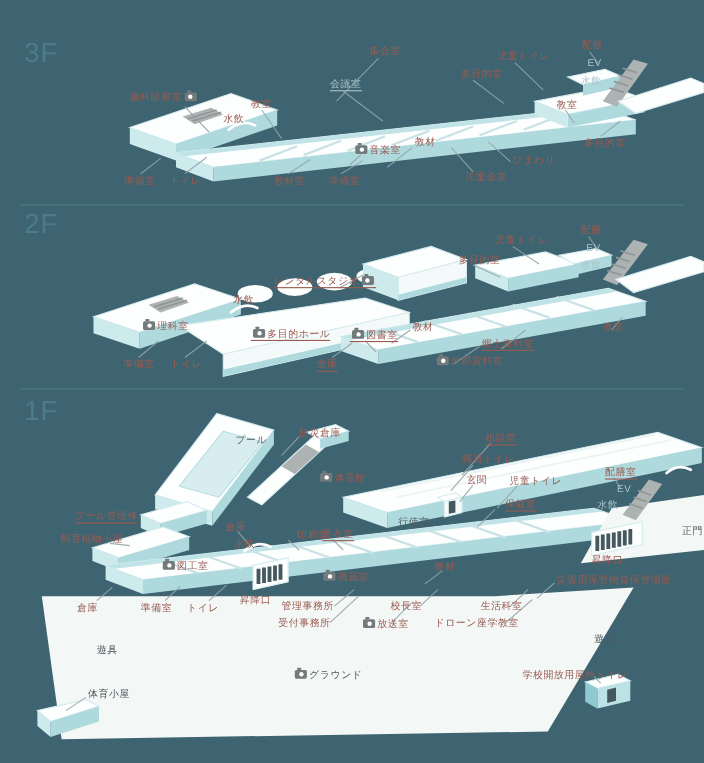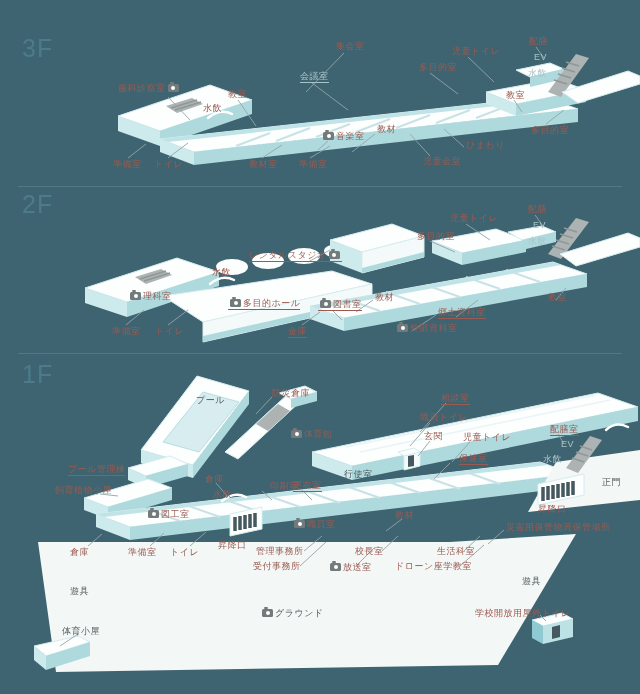--- a/index.html
+++ b/index.html
@@ -18,21 +18,21 @@
   .hallf{fill:#f4fafa;stroke:#d8eef0;stroke-width:1;}
   .basin{fill:#d8edef;stroke:#b7dfe3;stroke-width:1;}
   .ground{fill:#f3f7f6;}
   .win{stroke:#46585f;stroke-width:3.5;}
   .door{fill:#46585f;}
   .arc{stroke:#ffffff;stroke-width:2.5;fill:none;stroke-linecap:round;}
   .floor-title{position:absolute;font-size:25px;letter-spacing:1px;color:#4c7b89;}
   .map-label{position:absolute;font-size:9px;line-height:1;letter-spacing:.5px;white-space:nowrap;}
   .map-label.red{color:#9a5a50;}
   .map-label.light{color:#a9c4c9;}
-  .map-label.gray{color:#4f5b5e;}
+  .map-label.gray{color:#4f5b5e;padding-left:18px;}
   .map-label.u{border-bottom:1px solid currentColor;padding-bottom:1px;}
   .divider{position:absolute;left:18px;width:604px;height:1px;background:#4e7a86;}
   .cam{display:inline-block;width:11px;height:8px;background:#737a7b;border-radius:1.5px;position:relative;vertical-align:-1px;margin:0 2px;}
   .cam::before{content:'';position:absolute;left:3.5px;top:2px;width:4px;height:4px;border-radius:50%;background:#fff;}
   .cam::after{content:'';position:absolute;left:2px;top:-2px;width:4px;height:2px;background:#737a7b;border-radius:1px;}
   .leader{stroke:#94a4a8;stroke-width:1;opacity:.9;}
 </style>
 </head>
 <body>
 
@@ -333,21 +333,21 @@
       <span class="map-label red" style="left: 128px; top: 548px;"><span>準備室</span></span>
       <span class="map-label red" style="left: 170px; top: 548px;"><span>トイレ</span></span>
       <span class="map-label red" style="left: 218px; top: 541px;"><span>昇降口</span></span>
       <span class="map-label red" style="left: 256px; top: 547px;"><span>管理事務所</span></span>
       <span class="map-label red" style="left: 253px; top: 562px;"><span>受付事務所</span></span>
       <span class="map-label red" style="left: 328px; top: 563px;"><span class="cam"></span><span>放送室</span></span>
       <span class="map-label red" style="left: 355px; top: 547px;"><span>校長室</span></span>
       <span class="map-label red" style="left: 437px; top: 547px;"><span>生活科室</span></span>
       <span class="map-label red" style="left: 395px; top: 562px;"><span>ドローン座学教室</span></span>
       <span class="map-label gray" style="left: 70px; top: 587px;"><span>遊具</span></span>
-      <span class="map-label gray" style="left: 260px; top: 609px;"><span class="cam"></span><span>グラウンド</span></span>
+      <span class="map-label gray" style="left: 248px; top: 609px;"><span class="cam"></span><span>グラウンド</span></span>
       <span class="map-label gray" style="left: 62px; top: 627px;"><span>体育小屋</span></span>
       <span class="map-label gray" style="left: 522px; top: 577px;"><span>遊具</span></span>
       <span class="map-label red" style="left: 475px; top: 609px;"><span>学校開放用屋外トイレ</span></span>
     </div>
 
   <div class="divider" style="top:186px"></div>
   <div class="divider" style="top:353px"></div>
 </div>
 
 </body></html>

